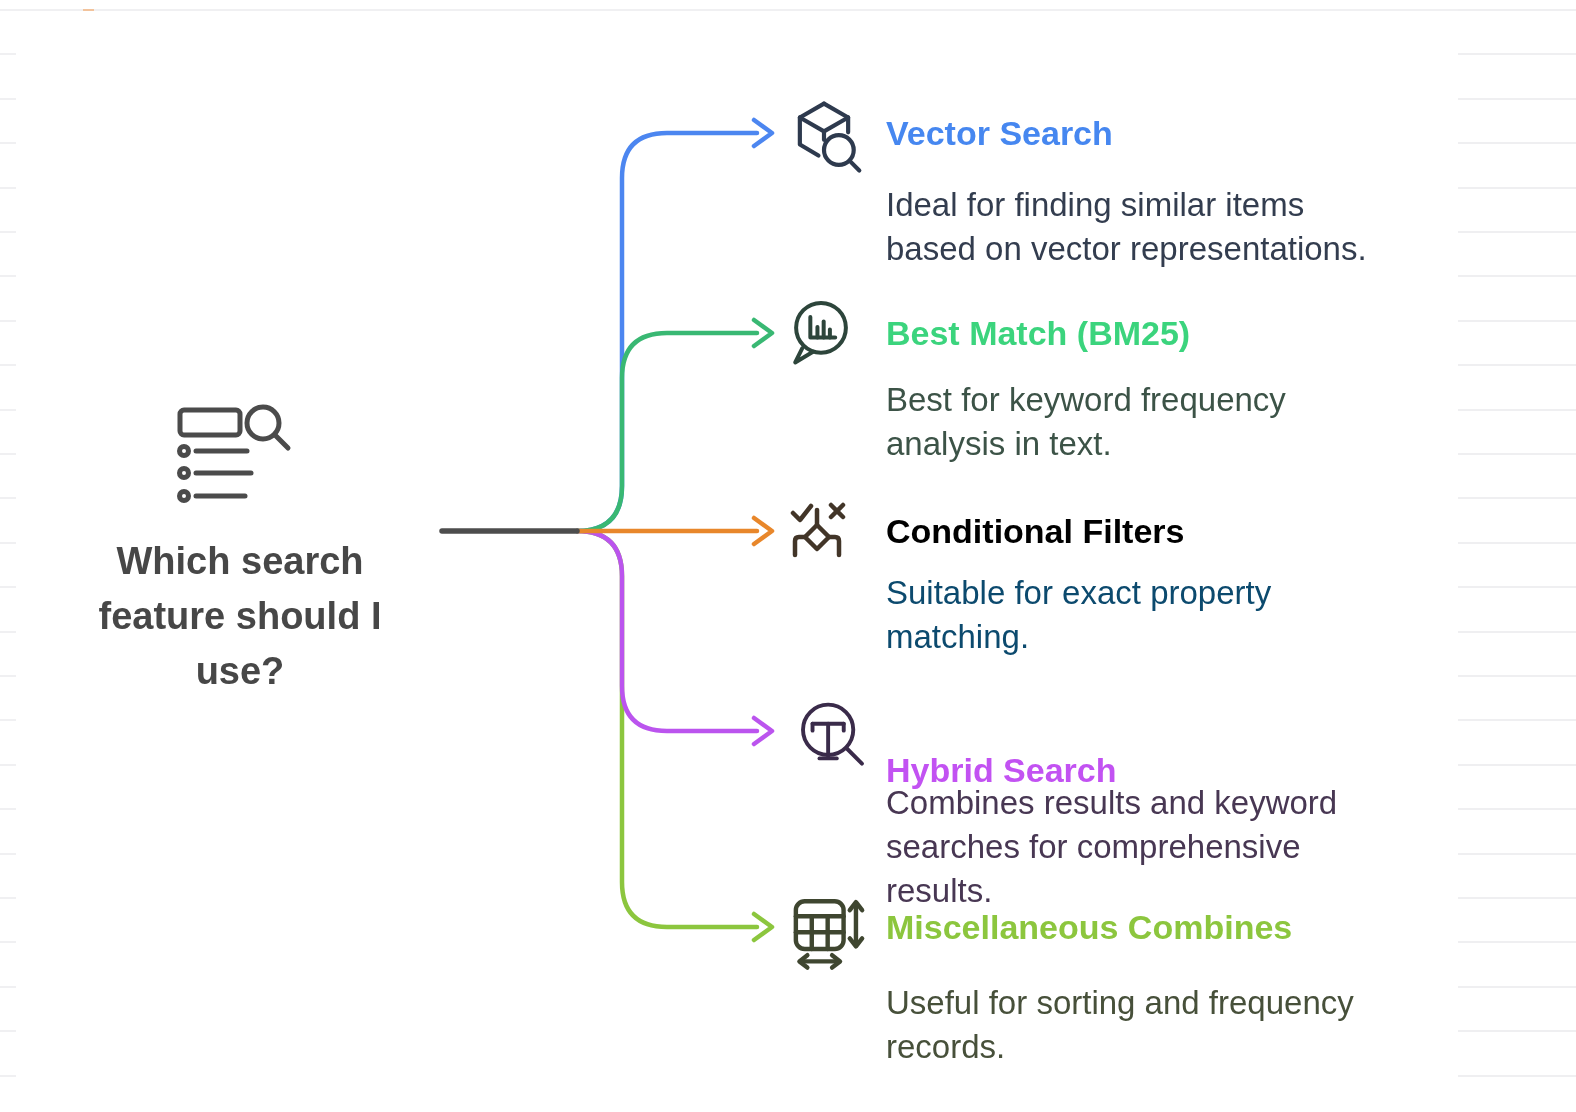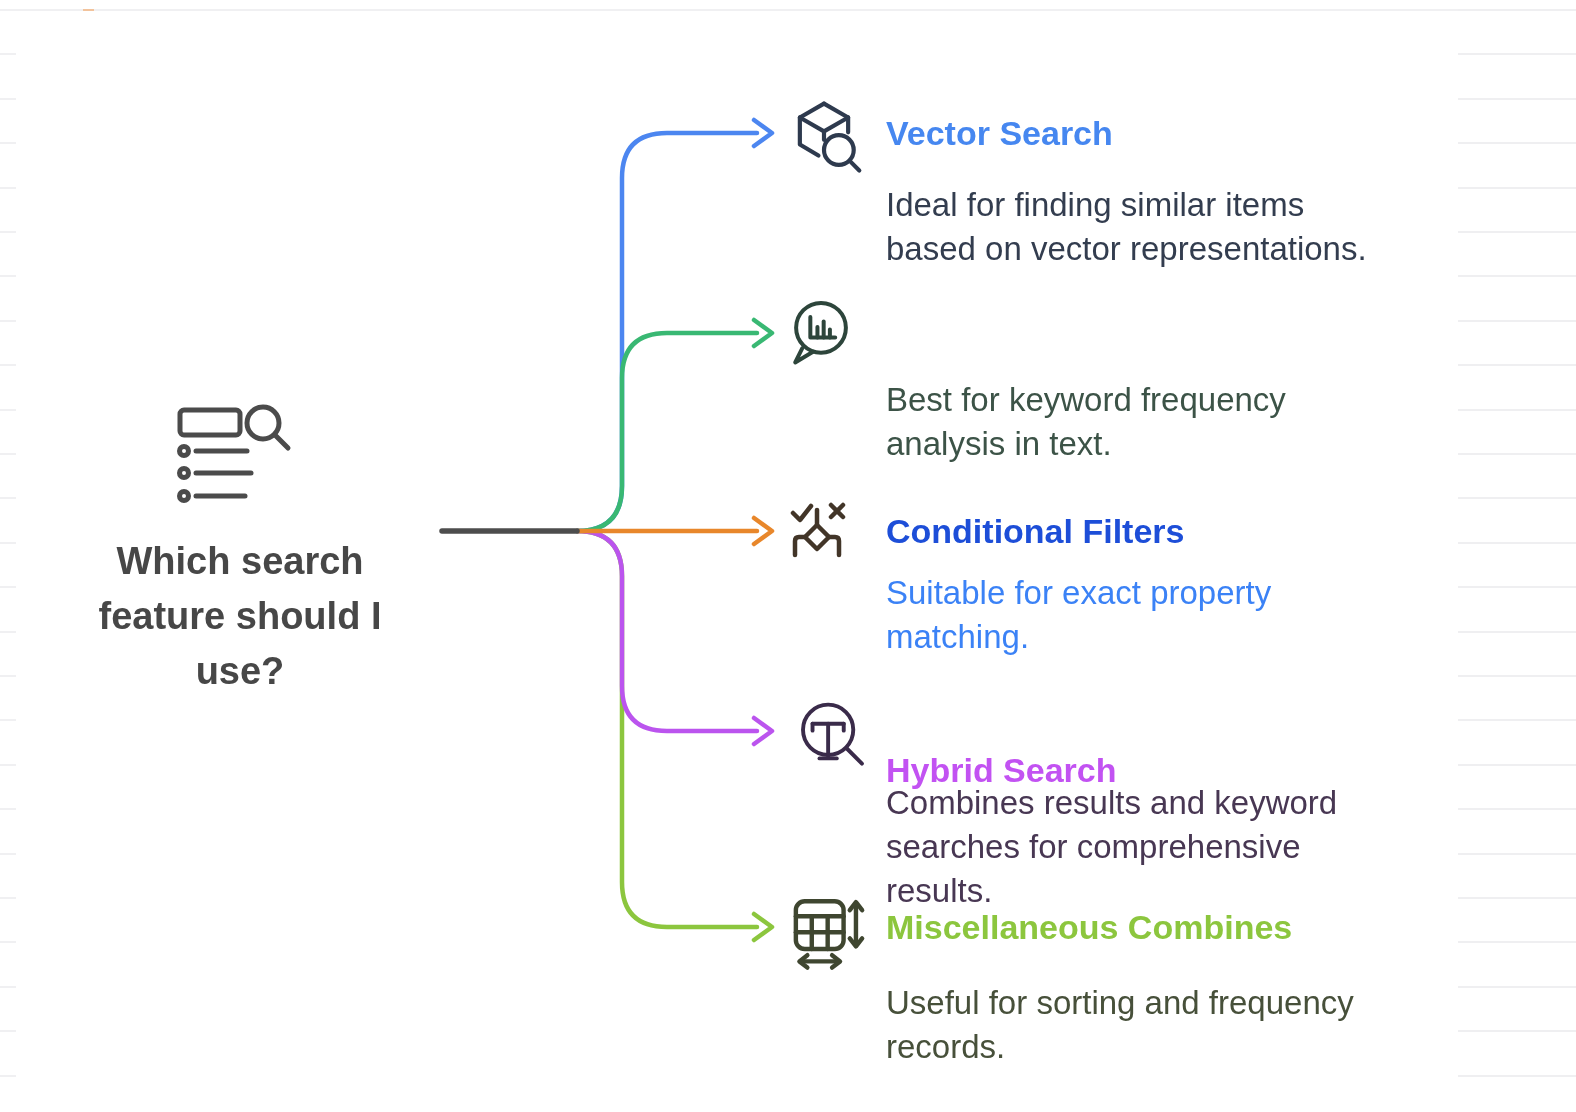--- a/index.html
+++ b/index.html
@@ -99,33 +99,34 @@
   <div class="branch-desc d0" style="color: rgb(51, 61, 79);">Ideal for finding similar items based on vector representations.</div>
 
   <svg class="icon" style="left: 789px; top: 299px; stroke: rgb(45, 69, 59);" width="64" height="70" viewBox="0 0 72 78" stroke-width="4.5">
     <circle cx="36" cy="32" r="28"></circle>
     <path d="M15,55 L7,71 L27,59"></path>
     <path d="M24,20 V43 H52"></path>
     <path d="M32,43 V31"></path>
     <path d="M39,43 V25"></path>
     <path d="M46,43 V34"></path>
   </svg>
+  <div class="branch-title t1" style="color: rgb(59, 212, 125);">Best Match (BM25)</div>
   <div class="branch-desc d1" style="color: rgb(60, 83, 71);">Best for keyword frequency analysis in text.</div>
 
   <svg class="icon" style="left: 787px; top: 498px; stroke: rgb(66, 53, 40);" width="66" height="66" viewBox="0 0 66 66" stroke-width="4.5">
     <path d="M6,15 L13,22 L24,8"></path>
     <path d="M44,7 L56,19"></path>
       <path d="M56,7 L44,19"></path>
     <path d="M30,12 V27"></path>
     <path d="M30,27 L42,39 L30,51 L18,39 Z"></path>
     <path d="M18,39 H12 Q8,39 8,43 V57"></path>
     <path d="M42,39 H48 Q52,39 52,43 V57"></path>
   </svg>
-  <div class="branch-title t2" style="color: #1d4ed8;">Conditional Filters</div>
-  <div class="branch-desc d2" style="color: #3b82f6;">Suitable for exact property matching.</div>
+  <div class="branch-title t2" style="color: #000000;">Conditional Filters</div>
+  <div class="branch-desc d2" style="color: #0c4a6e;">Suitable for exact property matching.</div>
 
   <svg class="icon" style="left: 790px; top: 695px; stroke: rgb(58, 43, 74);" width="78" height="80" viewBox="0 0 90 92" stroke-width="4.5">
     <circle cx="44" cy="40" r="29"></circle>
     <path d="M26,33 H62"></path>
     <path d="M26,33 V41"></path>
       <path d="M62,33 V41"></path>
     <path d="M44,33 V70"></path>
     <path d="M34,73 H54"></path>
     <path d="M65,61 L83,79"></path>
   </svg>

